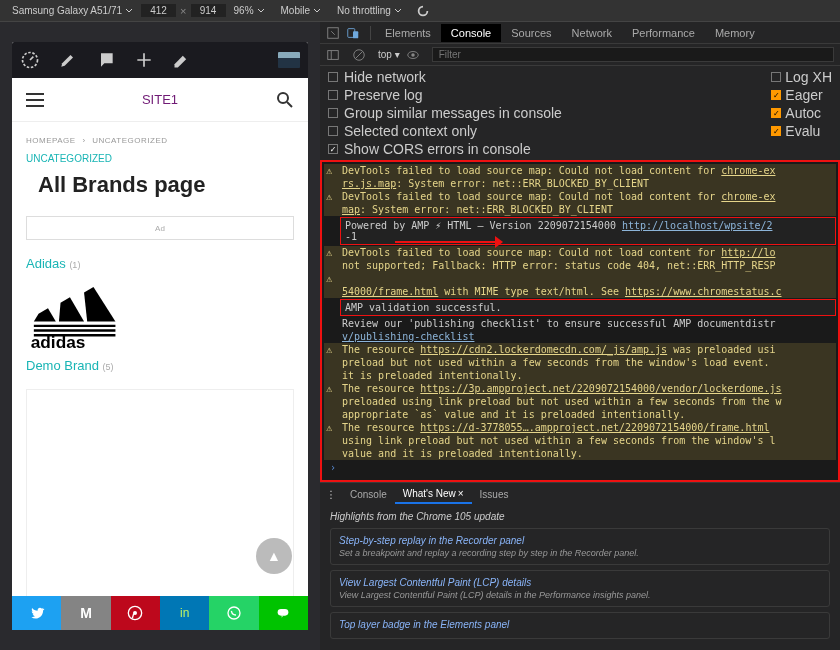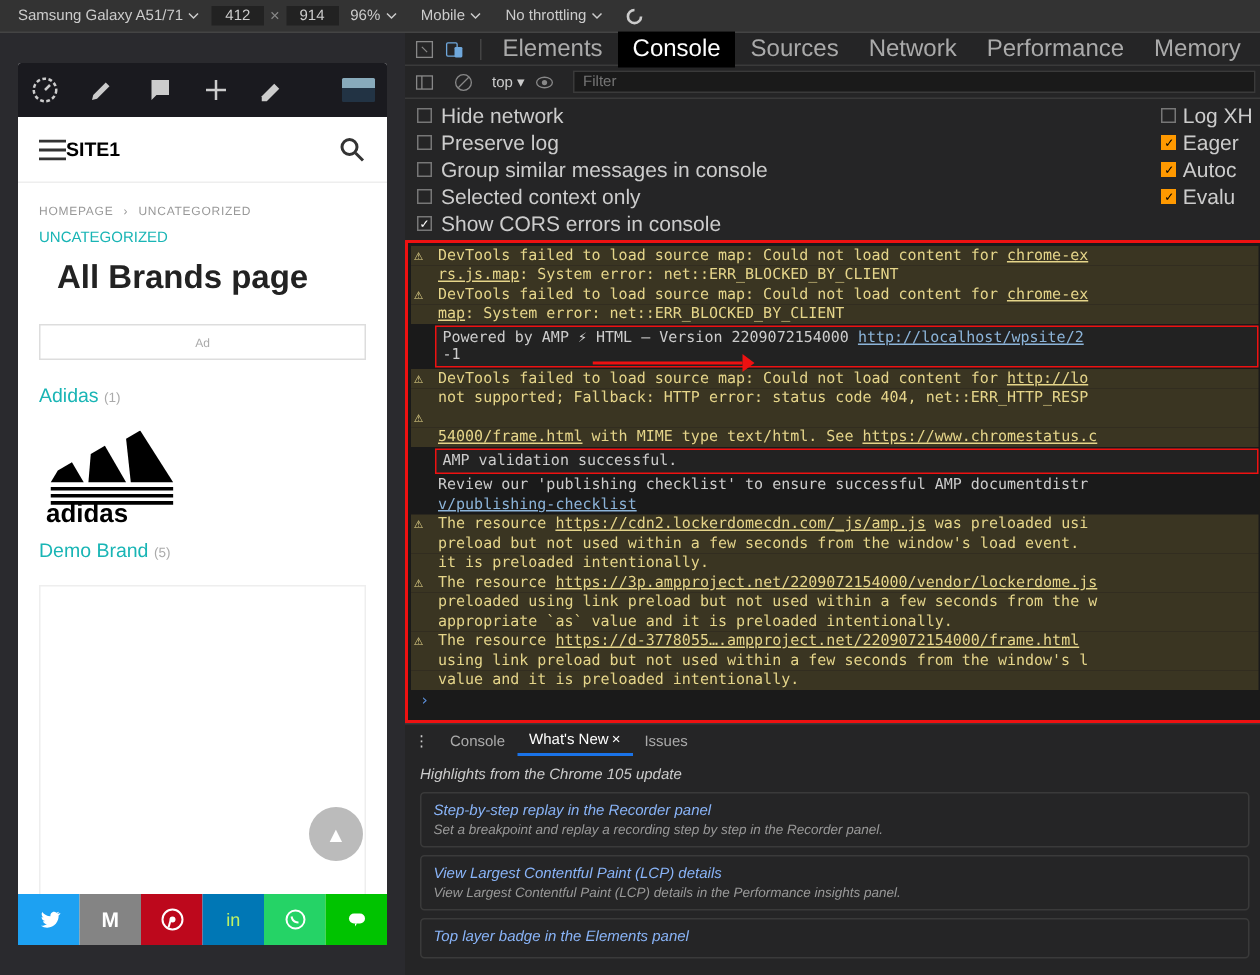--- a/index.html
+++ b/index.html
@@ -12,36 +12,36 @@
 .main-split { display: flex; height: 628px; }
 .left-pane { width: 320px; background: #2a2a2e; padding: 20px 12px; display: flex; flex-direction: column; }
 .right-pane { flex: 1; background: #252526; display: flex; flex-direction: column; }
 .device-frame { background: #fff; flex: 1; display: flex; flex-direction: column; position: relative; border-radius: 2px; }
 .frame-toolbar { height: 36px; background: #1a1a1f; display: flex; align-items: center; padding: 0 8px; gap: 18px; border-radius: 2px 2px 0 0; }
 .tb-icon { width: 20px; height: 20px; fill: #ccc; cursor: pointer; }
 .tb-spacer { flex: 1; }
 .tb-avatar { width: 22px; height: 16px; background: linear-gradient(#8ab 40%, #234 40%); border-radius: 1px; }
 .site-header { height: 44px; display: flex; align-items: center; padding: 0 14px; border-bottom: 1px solid #eee; color: #333; }
 .hamburger { cursor: pointer; }
-.site-title { flex: 1; text-align: left; font-weight: bold; font-size: 13px; color: #000000; }
+.site-title { flex: 1; text-align: center; font-weight: normal; font-size: 13px; color: #701a75; }
 .breadcrumb { padding: 14px 14px 8px; font-size: 8px; color: #999; letter-spacing: 0.5px; }
 .bc-sep { margin: 0 4px; }
 .category-label { padding: 0 14px; font-size: 10px; color: #19b5b5; }
 .page-title { padding: 8px 26px; font-size: 22px; font-weight: bold; color: #222; }
 .ad-box { margin: 10px 14px; border: 1px solid #ddd; height: 24px; display: flex; align-items: center; justify-content: center; font-size: 8px; color: #aaa; }
 .brand-link { padding: 6px 14px; font-size: 13px; color: #19b5b5; }
 .brand-count { color: #aaa; font-size: 9px; }
 .adidas-logo { padding: 10px 14px 0; width: 130px; }
 .empty-block { margin: 10px 14px; border: 1px solid #eee; flex: 1; }
 .scroll-top { position: absolute; bottom: 56px; right: 16px; width: 36px; height: 36px; background: #bbb; border-radius: 50%; display: flex; align-items: center; justify-content: center; color: #fff; font-size: 14px; }
 .social-bar { position: absolute; bottom: 0; left: 0; right: 0; height: 34px; display: flex; }
 .social-btn { flex: 1; display: flex; align-items: center; justify-content: center; }
 .devtools-header { height: 22px; display: flex; align-items: center; border-bottom: 1px solid #3a3a3a; padding: 0 6px; }
 .dt-icon { width: 14px; height: 14px; margin-right: 6px; cursor: pointer; }
-.dt-tabs { display: flex; font-size: 16px; }
+.dt-tabs { display: flex; font-size: 11px; }
 .dt-tab { padding: 3px 10px; color: #aaa; cursor: pointer; }
 .dt-tab.active { background: #000; color: #fff; }
 .console-toolbar { height: 22px; display: flex; align-items: center; padding: 0 6px; gap: 6px; border-bottom: 1px solid #3a3a3a; font-size: 10px; }
 .filter-input { flex: 1; background: #1a1a1a; border: 1px solid #3a3a3a; color: #ccc; padding: 1px 6px; font-size: 10px; }
 .console-opts { padding: 2px 8px; font-size: 14px; }
 .opt-row { display: flex; align-items: center; padding: 1px 0; gap: 6px; }
 .checkbox { width: 10px; height: 10px; border: 1px solid #777; display: inline-flex; align-items: center; justify-content: center; }
 .checkbox.checked::after { content: "✓"; font-size: 8px; color: #fff; }
 .checkbox.orange.checked { background: #f90; border-color: #f90; }
 .checkbox.orange.checked::after { color: #000; }

